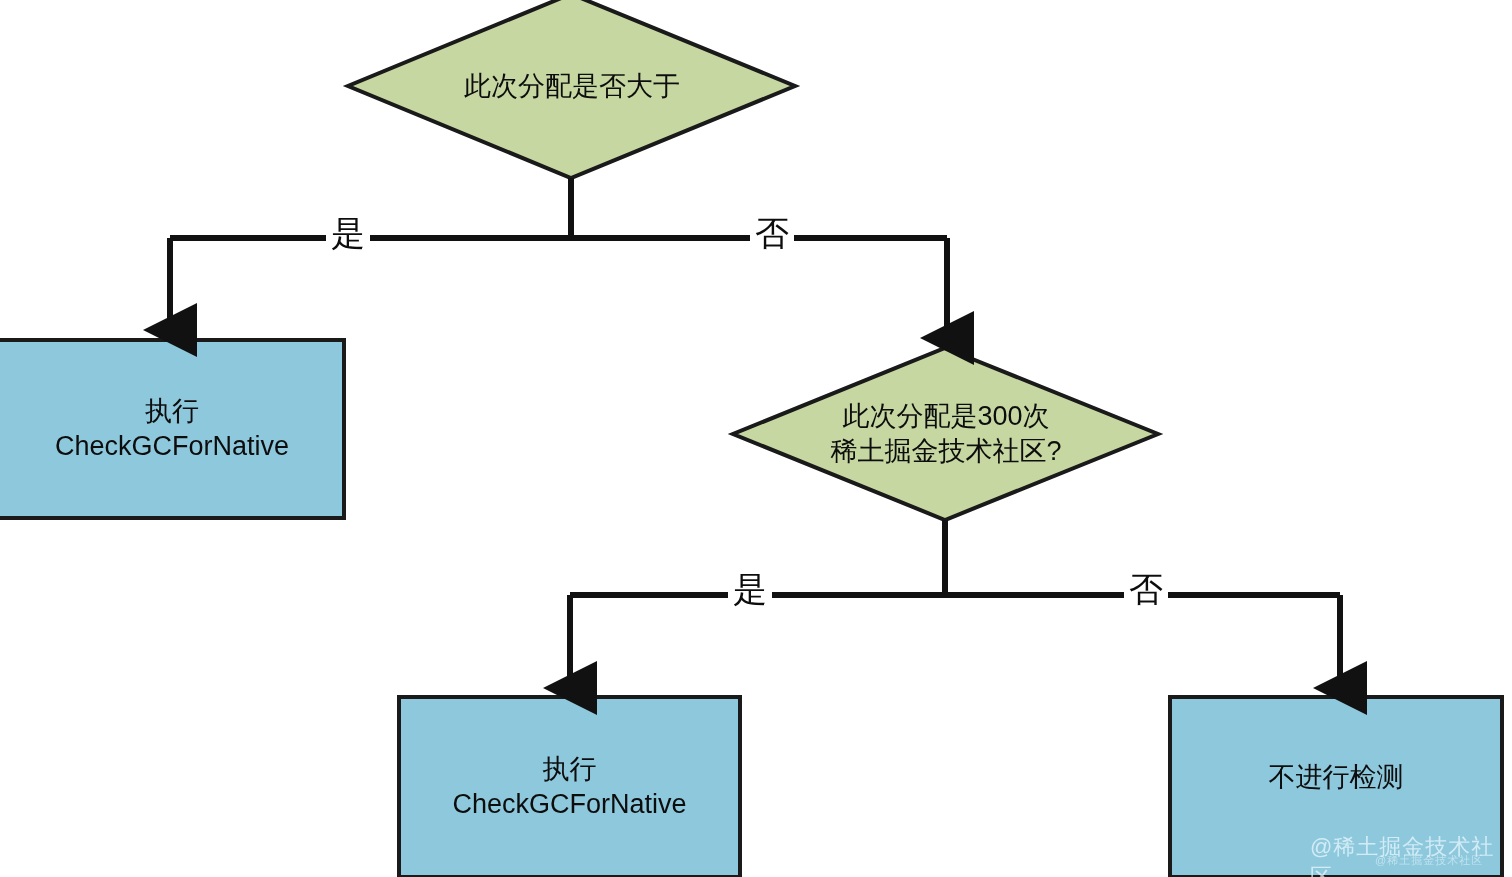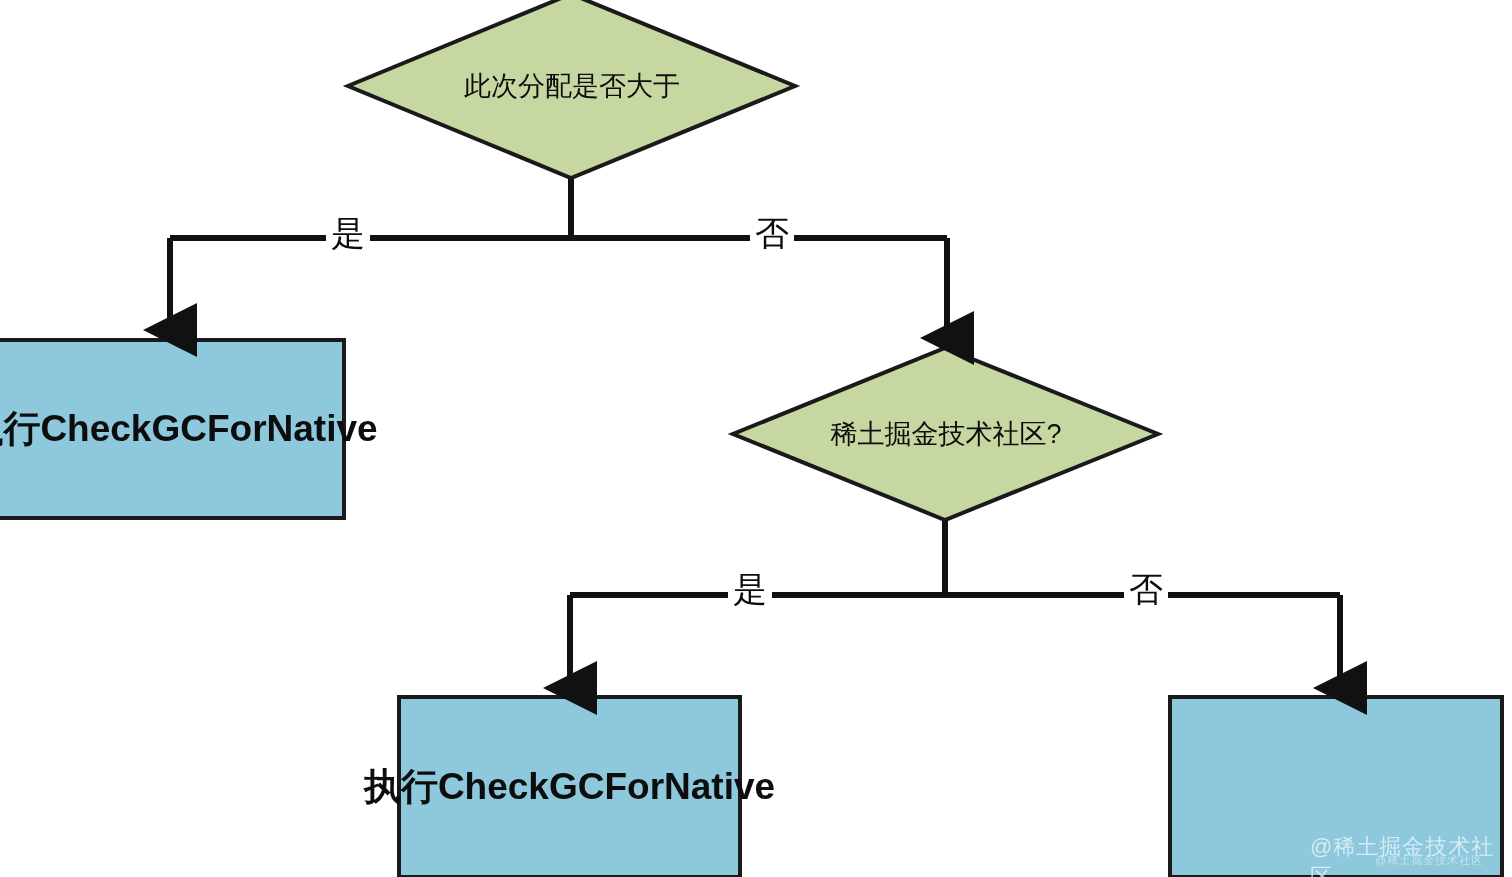--- a/index.html
+++ b/index.html
@@ -21,36 +21,35 @@
   #flow-svg {
     position: absolute;
     left: 0;
     top: 0;
     width: 1512px;
     height: 877px;
   }
   .node-text {
     position: absolute;
     display: flex;
-    flex-direction: row;
+    flex-direction: column;
     align-items: center;
     justify-content: center;
     text-align: center;
     color: #0d0d0d;
     font-family: "Liberation Sans", "DejaVu Sans", sans-serif;
     pointer-events: none;
     line-height: 1.28;
     white-space: pre;
   }
   .diamond-text {
     font-size: 27px;
   }
   .box-text {
-    font-size: 37px;
-    font-weight: bold;
+    font-size: 27px;
   }
   .edge-label {
     position: absolute;
     color: #0d0d0d;
     font-size: 34px;
     font-family: "Liberation Sans", "DejaVu Sans", sans-serif;
     font-weight: 400;
     background: #ffffff;
     padding: 0 5px;
     line-height: 1;
@@ -110,33 +109,37 @@
     <path d="M 570 595 L 570 688" stroke="#111111" stroke-width="6" fill="none" marker-end="url(#arrowhead)"></path>
 
     <path d="M 1340 595 L 1340 688" stroke="#111111" stroke-width="6" fill="none" marker-end="url(#arrowhead)"></path>
   </svg>
 
   <div class="node-text diamond-text" style="left:348px; top:16px; width:448px; height:140px;">
     <span>此次分配是否大于</span>
   </div>
 
   <div class="node-text diamond-text" style="left:733px; top:366px; width:426px; height:136px;">
+    <span>此次分配是300次</span>
     <span>稀土掘金技术社区?</span>
   </div>
 
   <div class="node-text box-text" style="left:0px; top:340px; width:344px; height:178px;">
     <span>执行</span>
     <span>CheckGCForNative</span>
   </div>
 
   <div class="node-text box-text" style="left:399px; top:697px; width:341px; height:180px;">
     <span>执行</span>
     <span>CheckGCForNative</span>
   </div>
 
+  <div class="node-text box-text" style="left:1170px; top:697px; width:332px; height:160px;">
+    <span>不进行检测</span>
+  </div>
 
   <div class="edge-label" style="left:326px; top:216px;">是</div>
   <div class="edge-label" style="left:750px; top:216px;">否</div>
   <div class="edge-label" style="left:728px; top:572px;">是</div>
   <div class="edge-label" style="left:1124px; top:572px;">否</div>
 
   <div class="watermark main">@稀土掘金技术社区</div>
   <div class="watermark sub">@稀土掘金技术社区</div>
 
 </div>

